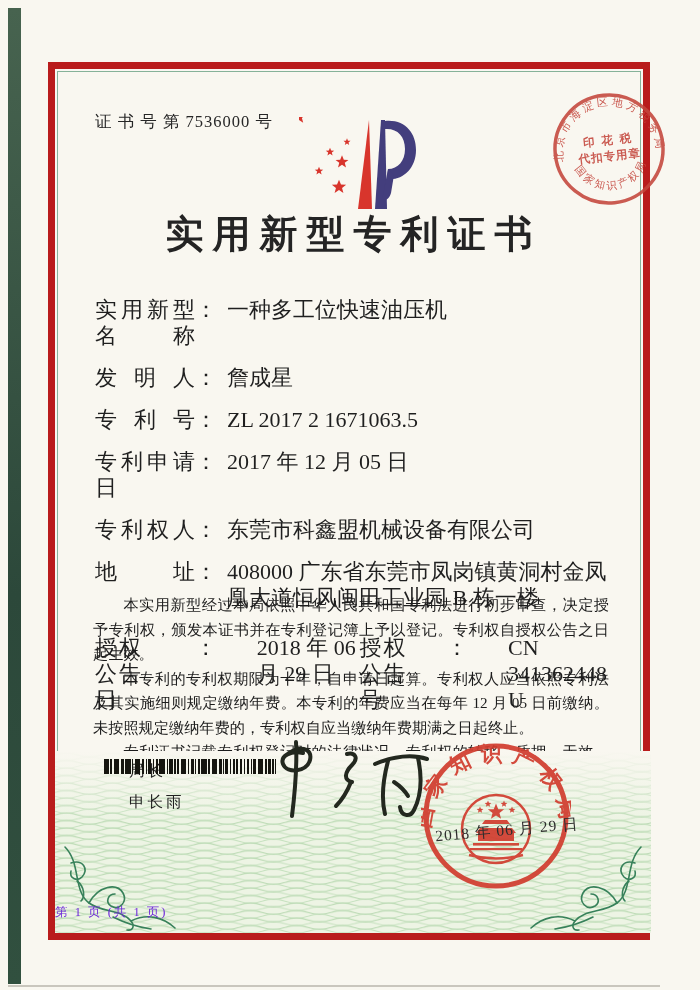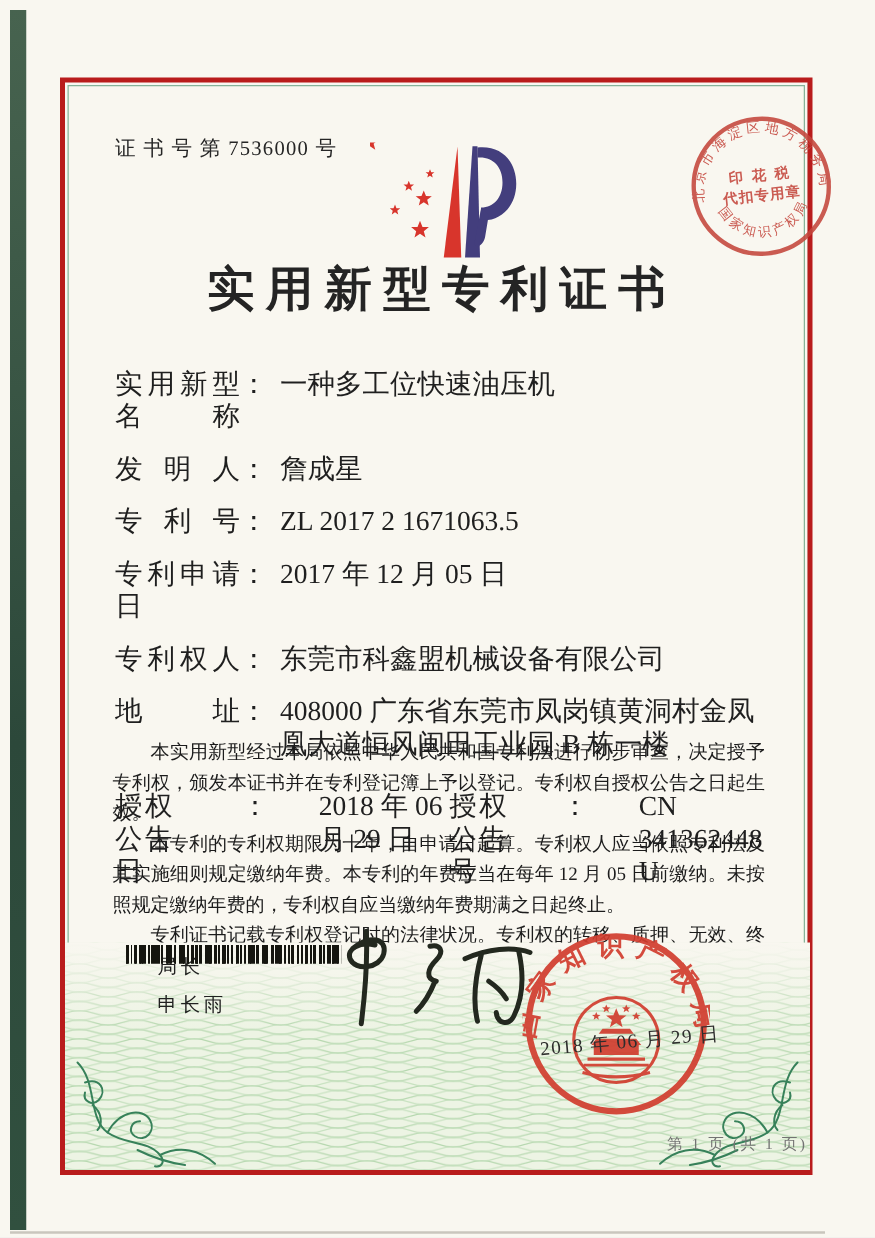--- a/index.html
+++ b/index.html
@@ -2,21 +2,21 @@
 <html><head>
 <meta charset="utf-8">
 <style>
   * { margin:0; padding:0; box-sizing:border-box; }
   body { background:#e8e8e8; font-family:"Liberation Serif","DejaVu Serif",serif; }
   .page { position:relative; width:700px; height:990px; margin:0 auto; background:#f9f7f0; overflow:hidden; color:#1f1f1f; }
   .edge-left { position:absolute; left:8px; top:8px; width:13px; height:976px;
     background:linear-gradient(180deg,#47634f,#2c483a 60%,#31503f); }
   .edge-bottom { position:absolute; left:8px; bottom:3px; right:40px; height:2px; background:#c9c6bd; }
   .frame { position:absolute; left:48px; top:62px; width:602px; height:878px;
-    border:4px solid #b91c1c;
+    border:7px solid #b91c1c;
     box-shadow: inset 0 0 0 2px #f9f7f2, inset 0 0 0 3px #86b299; }
   .cert-no { position:absolute; left:40px; top:42px; font-size:16.5px; letter-spacing:1px; color:#262626; }
   .logo { position:absolute; left:244px; top:48px; }
   .title { position:absolute; top:140px; left:0; width:100%; text-align:center;
     font-size:38px; font-weight:bold; letter-spacing:9px; text-indent:9px; color:#242424; }
   .fields { position:absolute; left:40px; right:36px; top:228px; font-size:22px; }
   .frow { display:flex; align-items:flex-start; line-height:26px; margin-bottom:16px; }
   .flabel { width:100px; flex:0 0 100px; text-align:justify; text-align-last:justify; }
   .fcolon { flex:0 0 auto; }
   .fvalue { flex:1 1 auto; margin-left:10px; }
@@ -32,22 +32,22 @@
       repeating-linear-gradient(90deg,#15150f 0 1.5px,transparent 1.5px 3.5px),
       repeating-linear-gradient(90deg,#15150f 0 1px,transparent 1px 6.5px),
       repeating-linear-gradient(90deg,#15150f 0 2.5px,transparent 2.5px 11px); }
   .guilloche { position:absolute; left:0; bottom:0; width:596px; height:182px; z-index:1; }
   .director { position:absolute; left:74px; bottom:116px; z-index:3; font-size:15.5px;
     letter-spacing:3px; color:#202020; line-height:31px; }
   .signature { position:absolute; left:200px; bottom:104px; z-index:3; }
   .seal { position:absolute; left:366px; bottom:42px; z-index:2; }
   .seal-date { position:absolute; left:380px; bottom:92px; z-index:3; font-size:15.5px;
     letter-spacing:1px; color:#2d2d2d; transform:rotate(-5deg); white-space:nowrap; }
-  .page-footer { position:absolute; left:0; bottom:12px; width:100%; text-align:right;
-    font-size:12.5px; color:#737373; z-index:3; letter-spacing:2px; }
+  .page-footer { position:absolute; left:0; bottom:12px; width:100%; text-align:left;
+    font-size:12.5px; color:#6d28d9; z-index:3; letter-spacing:2px; }
   .tax-stamp { position:absolute; left:551px; top:91px; z-index:5; opacity:.88; transform:rotate(-6deg); }
 </style>
 </head>
 <body>
 
 <div class="page">
   <div class="edge-left"></div>
   <div class="edge-bottom"></div>
 
   <div class="frame">

